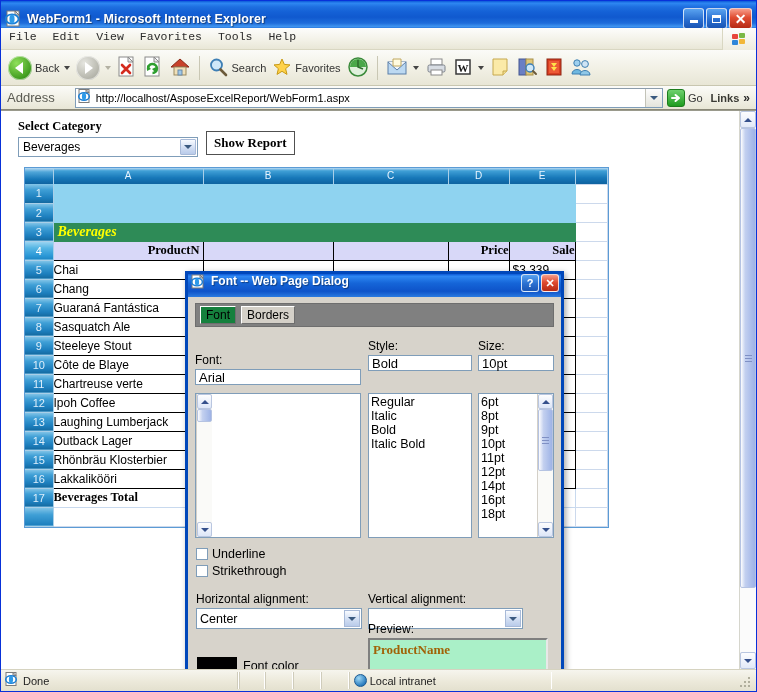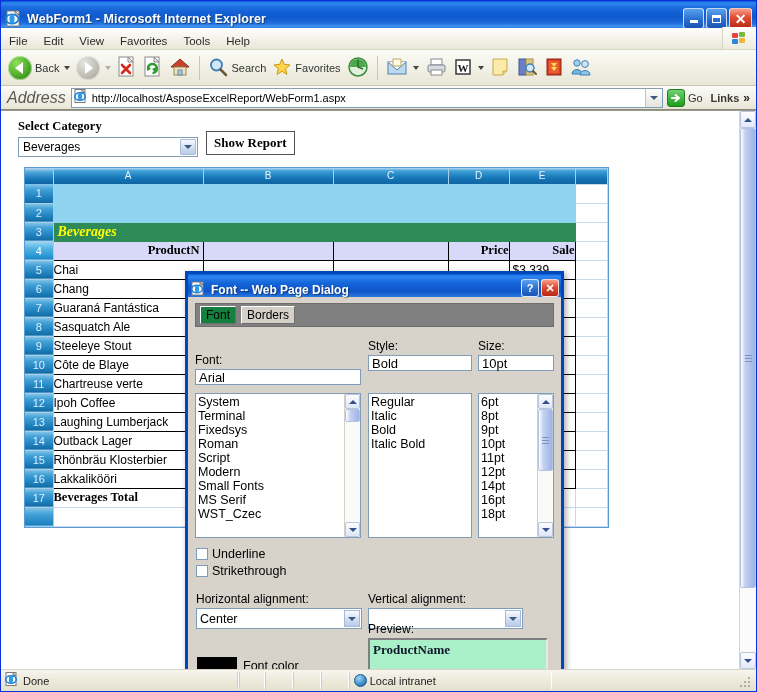--- a/index.html
+++ b/index.html
@@ -54,23 +54,24 @@
   .winbtn.max { background: linear-gradient(to bottom,#5aa3f0,#2a6fd0 55%,#1a55b5); }
   .winbtn.close { background: linear-gradient(to bottom,#f79d8a,#e04c32 45%,#b52a14); width: 23px;}
   .winbtn .glyph-min { width:8px; height:3px; background:#fff; margin-top:6px; }
   .winbtn .glyph-max { width:9px; height:8px; border:1px solid #fff; border-top-width:3px; }
   .winbtn .glyph-close { font-size: 14px; line-height: 14px; font-family:"Liberation Sans",sans-serif; }
 
   
   #menubar {
     height: 22px; flex: 0 0 22px;
     background: linear-gradient(to bottom,#fdfdfc,#f3f2e8 55%,#e9e7d7);
-    display: flex; align-items: flex-end;
+    display: flex; align-items: flex-start;
     border-bottom: 1px solid #d9d7c2;
     position: relative;
+    font-family: Liberation Mono, monospace;
   }
   #menubar .mi {
     padding: 2px 8px; color: #2b2b2b; font-size: 11.5px;
   }
   #menubar .brandbox {
     margin-left: auto; width: 34px; height: 22px;
     background: linear-gradient(to bottom,#fdfdfc,#eeecdf);
     border-left: 1px solid #d9d7c2;
     display:flex; align-items:center; justify-content:center;
   }
@@ -101,21 +102,21 @@
   .arrowL { border-top:6px solid transparent;border-bottom:6px solid transparent;border-right:8px solid #fff; margin-right:2px;}
   .arrowR { border-top:6px solid transparent;border-bottom:6px solid transparent;border-left:8px solid #fff; margin-left:2px;}
 
   
   #addrbar {
     height: 24px; flex: 0 0 24px;
     background: linear-gradient(to bottom,#fbfbf8,#f0efe4 60%,#e8e6d6);
     display: flex; align-items: center; padding: 0 3px;
     border-bottom: 1px solid #8a8878;
   }
-  #addrbar .addr-label { font-size:16px;color:#5a5a52;padding:0 5px 0 3px;font-style:italic; }
+  #addrbar .addr-label { font-size:13px;color:#5a5a52;padding:0 20px 0 3px; }
   #addrbar .addr-input {
     flex: 1; height: 20px; background:#fff;
     border: 1px solid #7f9db9; border-top-color:#8c9cab;
     display:flex;align-items:center; padding-left:2px;
     position: relative;
   }
   #addrbar .addr-text { font-size:11px;color:#000; margin-left:3px; white-space:nowrap;text-align:right; }
   .addr-drop {
     position:absolute; right:0; top:0; width:17px;height:18px;
     background: linear-gradient(to bottom,#fdfdfd,#e4e4dc);
@@ -229,21 +230,21 @@
     position:absolute; left:184px; top:160px; width:379px; height:489px;
     background:#d7d3cb;
     border:3px solid #0047ba;
     box-shadow: 2px 2px 6px rgba(0,0,0,0.35);
     display:flex;flex-direction:column;
     z-index: 50;
   }
   #dlg-title {
     height:23px;flex:0 0 23px;
     background: linear-gradient(to bottom,#0c59d8 0%,#2e87f2 10%,#1565d8 40%,#0e53c9 75%,#2a7ae0 100%);
-    display:flex;align-items:flex-end;padding:0 2px 0 3px;
+    display:flex;align-items:flex-start;padding:0 2px 0 3px;
   }
   #dlg-title .d-icon{width:16px;height:16px;margin-right:4px;}
   #dlg-title .d-text{color:#fff;font-weight:bold;font-size:12px;text-shadow:1px 1px 1px rgba(0,0,0,0.4);}
   #dlg-title .d-btns{margin-left:auto;display:flex;gap:2px;}
   .dbtn{width:18px;height:18px;border:1px solid rgba(255,255,255,.8);border-radius:3px;display:flex;align-items:center;justify-content:center;color:#fff;font-weight:bold;font-size:11px;}
   .dbtn.help{background:linear-gradient(to bottom,#5aa3f0,#2a6fd0 55%,#1a55b5);}
   .dbtn.close{background:linear-gradient(to bottom,#f79d8a,#e04c32 45%,#b52a14);}
 
   #dlg-body { flex:1; padding:6px 7px; position:relative; }
 
@@ -287,21 +288,21 @@
     background:#fff;border:1px solid #7f9db9;height:21px;
     display:flex;align-items:center;position:relative;font-size:12.5px;padding-left:3px;
   }
   .dlgcombo .db{position:absolute;right:1px;top:1px;width:16px;height:17px;background:linear-gradient(to bottom,#f8fbff,#cfdcf2 60%,#b9cbea);border:1px solid #a8bad8;display:flex;align-items:center;justify-content:center;}
 
   .swatch { border:1px solid #000; }
   .preview-box {
     background:#aaf0c8; border:2px solid #7f7f7f; border-right-color:#e8e8e8; border-bottom-color:#e8e8e8;
     padding:2px 3px;
   }
-  .preview-text { font-family:"Liberation Serif",serif;font-weight:bold;font-size:13px;color:#0f172a; }
+  .preview-text { font-family:"Liberation Serif",serif;font-weight:bold;font-size:13px;color:#a16207; }
 
   
   #statusbar {
     height:22px;flex:0 0 22px;
     background: linear-gradient(to bottom,#f6f5ee,#ece9da 55%,#e3e0ce);
     border-top:1px solid #d6d3c0;
     display:flex;align-items:center;font-size:11px;color:#222;
   }
   .sb-pane { height:17px; border-left:1px solid #cfccbb; border-right:1px solid #ffffff; }
   .sb-grip{ margin-left:auto;width:14px;height:14px;margin-right:3px;position:relative;}
@@ -754,31 +755,20 @@
             <div class="fldlabel">Style:</div>
             <div class="txtbox">Bold</div>
           </div>
 
           <div class="fldgrp" style="left:290px;top:42px;width:76px">
             <div class="fldlabel">Size:</div>
             <div class="txtbox">10pt</div>
           </div>
 
           <div class="listbox" style="position:absolute;left:7px;top:96px;width:166px;height:145px">
-            <div class="listitems">
-              <div>System</div>
-              <div>Terminal</div>
-              <div>Fixedsys</div>
-              <div>Roman</div>
-              <div>Script</div>
-              <div>Modern</div>
-              <div>Small Fonts</div>
-              <div>MS Serif</div>
-              <div>WST_Czec</div>
-            </div>
             <div class="lb-scroll">
               <div class="lb-btn">
                   <span class="chev-up"></span>
                 </div>
               <div class="lb-track">
                 <div class="lb-thumb" style="top:0;height:13px"></div>
               </div>
               <div class="lb-btn">
                   <span class="chev-down"></span>
                 </div>

